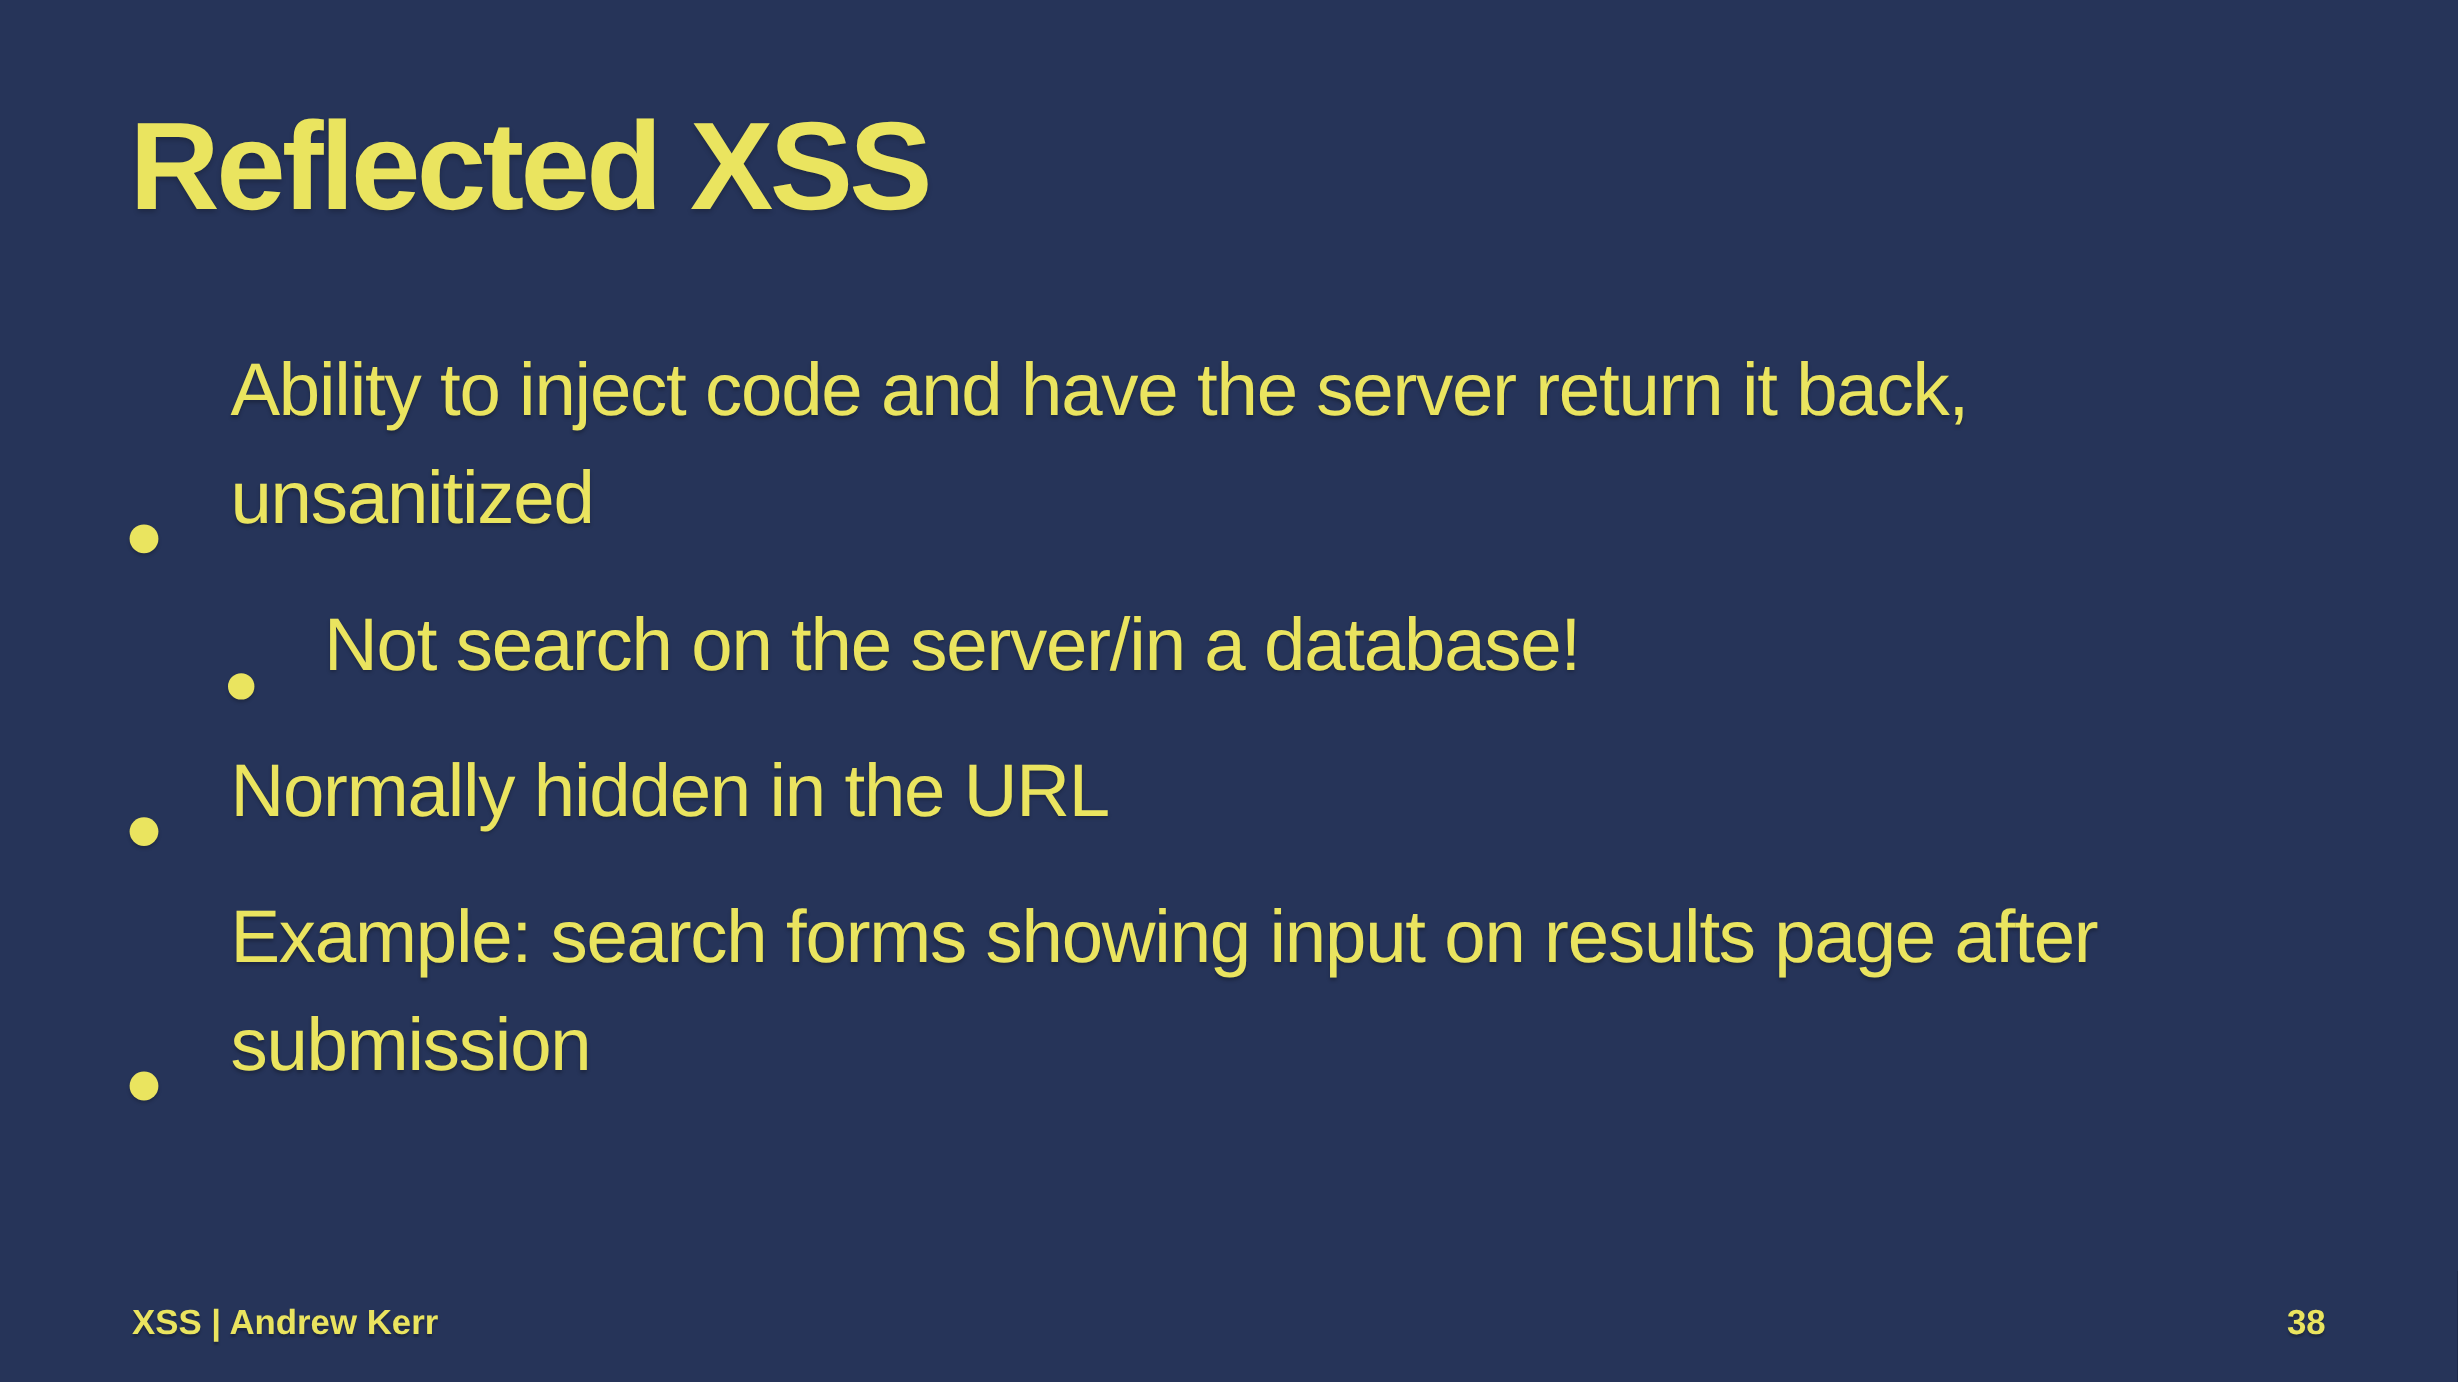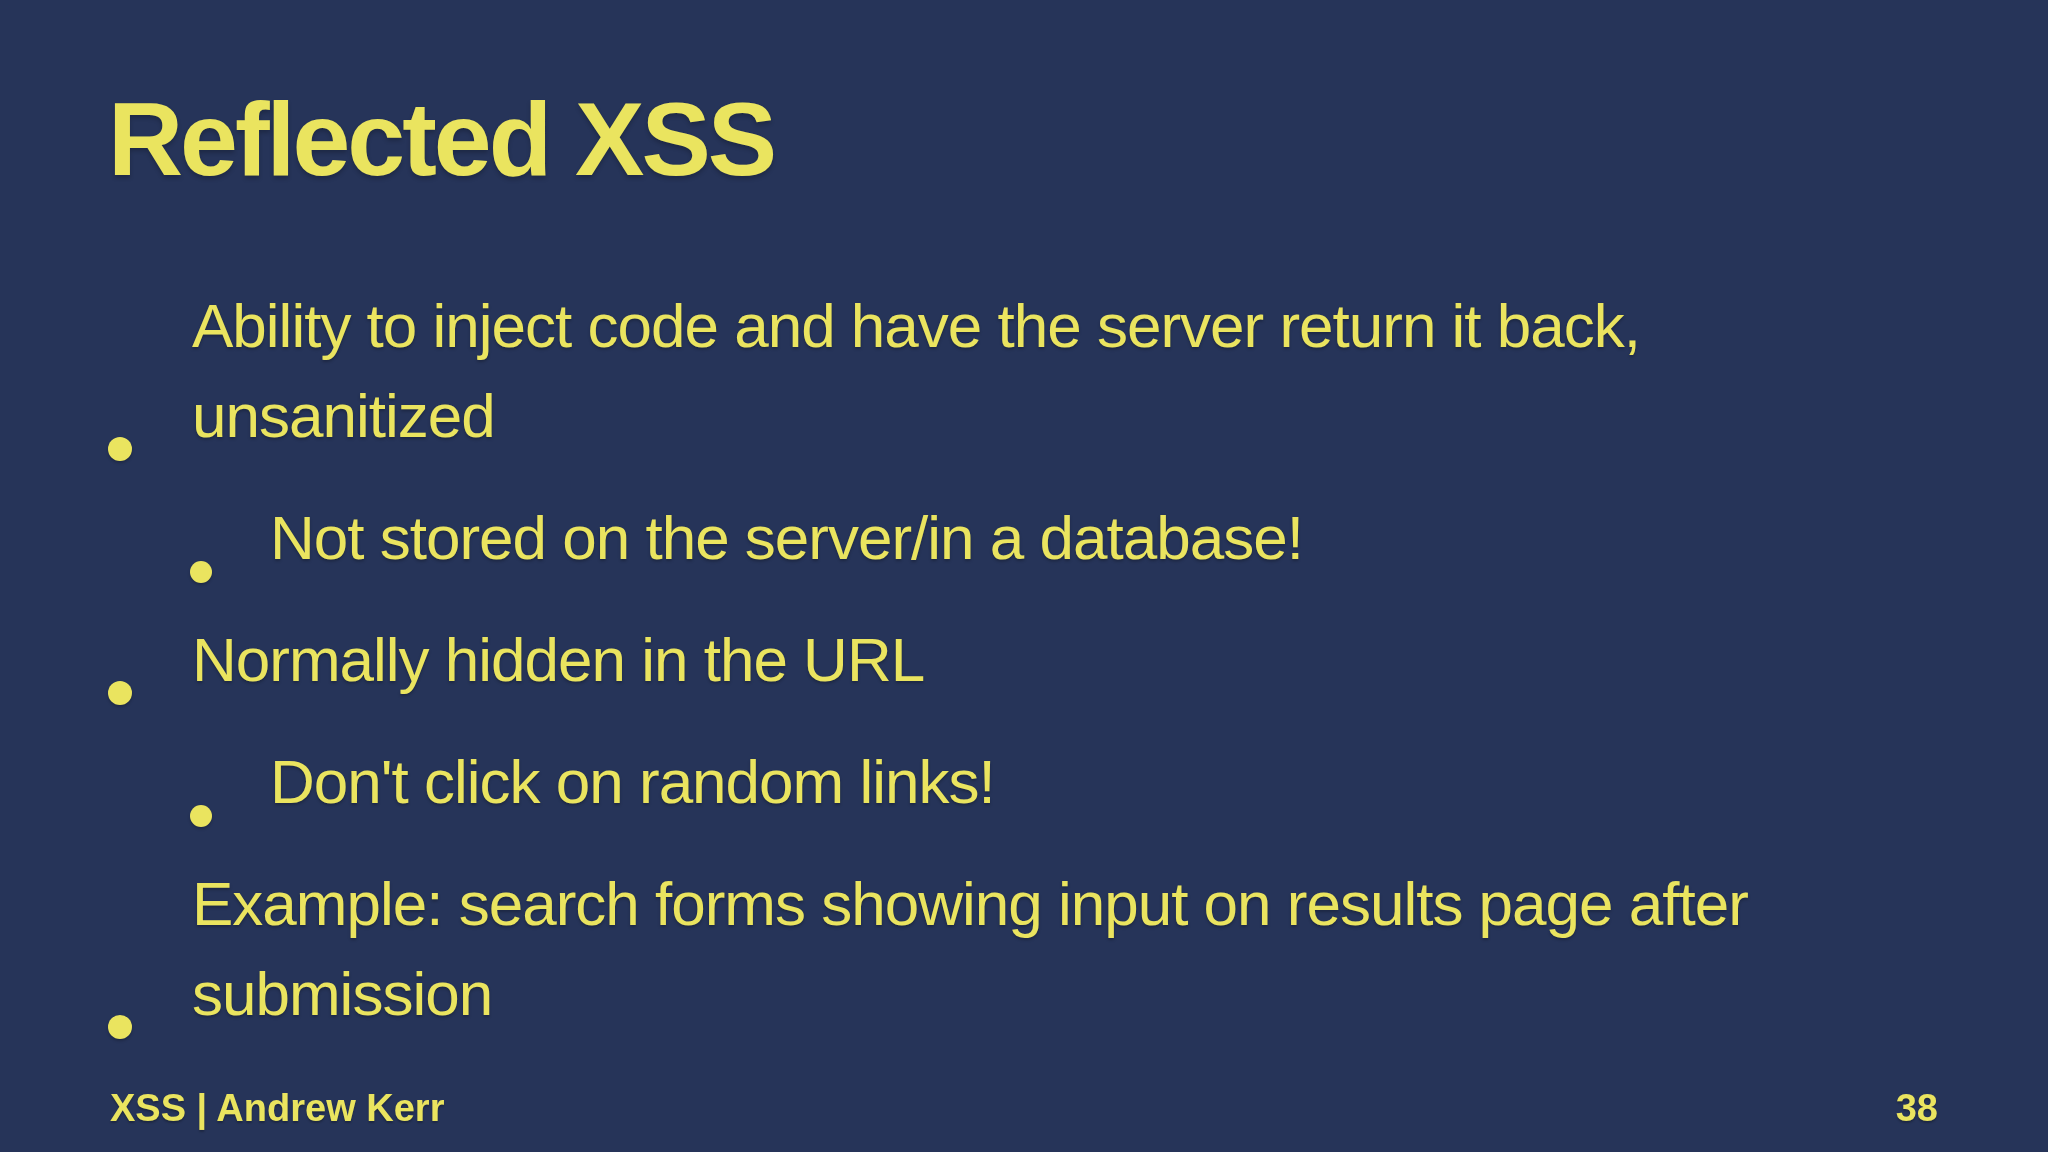--- a/index.html
+++ b/index.html
@@ -71,21 +71,21 @@
   }
   .footer {
     position: absolute;
     left: 110px;
     right: 110px;
     top: 1088px;
     display: flex;
     justify-content: space-between;
     align-items: baseline;
     font-weight: 700;
-    font-size: 38px;
+    font-size: 29px;
     line-height: 1.1;
     letter-spacing: 0;
     color: var(--accent, #EAE45F);
     text-shadow: 0 2px 2px rgba(0,0,0,0.25);
   }
 </style>
 </head>
 <body>
 
 <div class="slide" style="--bg: #263459; --accent: #EAE45F;">
@@ -93,29 +93,25 @@
   <h1 class="title">Reflected XSS</h1>
 
   <ul class="bullets">
     <li class="bullet level1">
       <span class="dot"></span>
       <span class="bullet-text">Ability to inject code and have the server return it back,
 unsanitized</span>
     </li>
     <li class="bullet level2">
       <span class="dot"></span>
-      <span class="bullet-text">Not stored on the server/in a database!</span>
+      <span class="bullet-text">Not search on the server/in a database!</span>
     </li>
     <li class="bullet level1">
       <span class="dot"></span>
       <span class="bullet-text">Normally hidden in the URL</span>
-    </li>
-    <li class="bullet level2">
-      <span class="dot"></span>
-      <span class="bullet-text">Don't click on random links!</span>
     </li>
     <li class="bullet level1">
       <span class="dot"></span>
       <span class="bullet-text">Example: search forms showing input on results page after
 submission</span>
     </li>
   </ul>
 
   <div class="footer">
     <span>XSS | Andrew Kerr</span>

